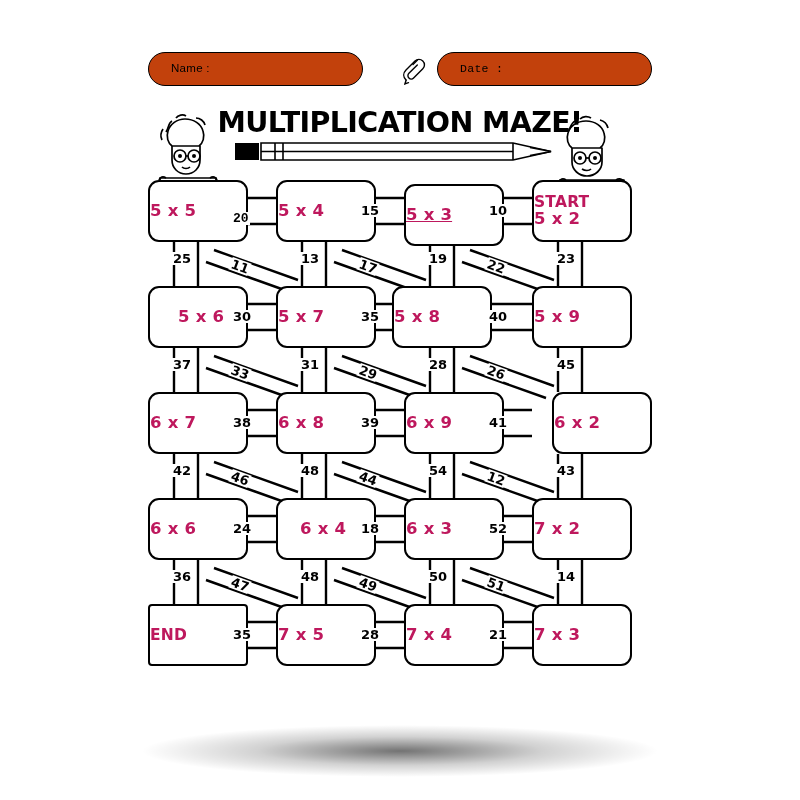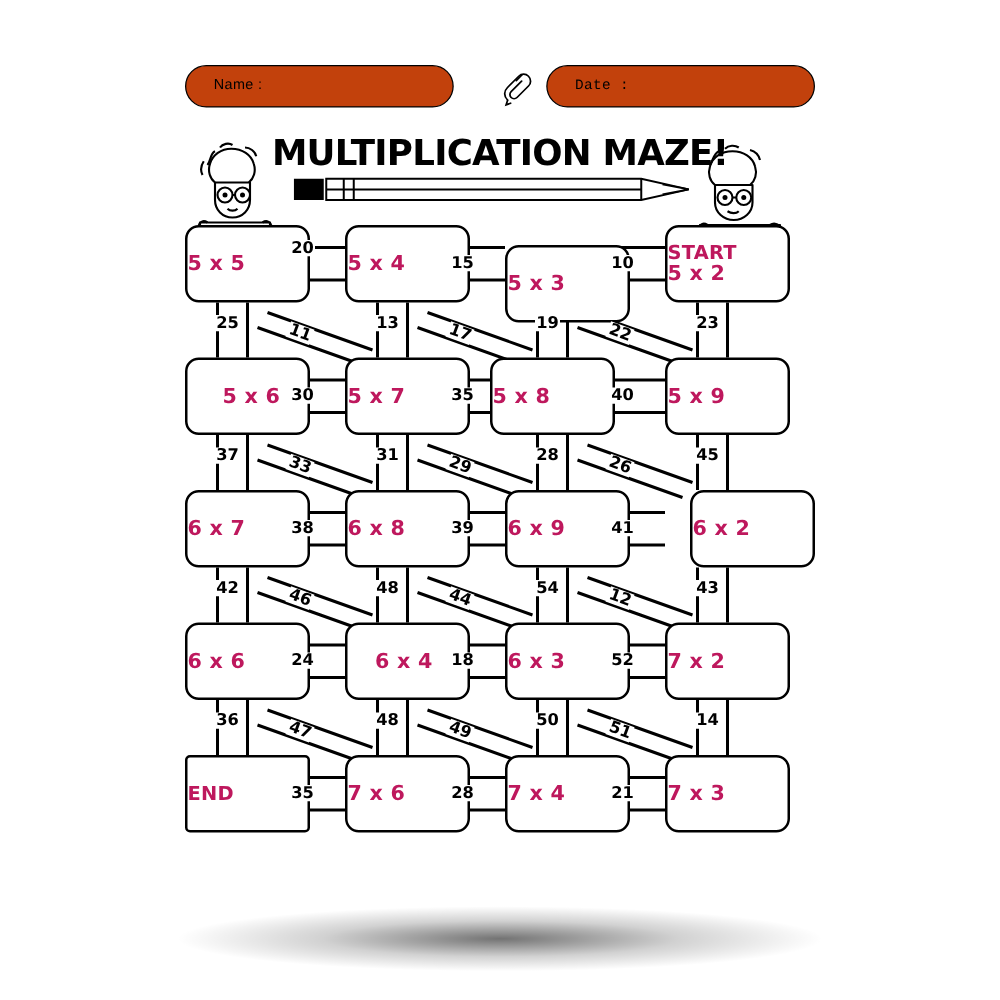--- a/index.html
+++ b/index.html
@@ -263,28 +263,28 @@
         <path d="M322 388 L406 418 M314 400 L398 430"></path>
       </g>
     </svg>
 
     <div class="cell" style="left:0px; top:0px;">
       <span class="expr">5 x 5</span>
     </div>
     <div class="cell" style="left:128px; top:0px;">
       <span class="expr">5 x 4</span>
     </div>
-    <div class="cell" style="left:256px; top:16px;">
+    <div class="cell" style="left:256px; top:4px;text-decoration:underline;">
       <span class="expr">5 x 3</span>
     </div>
     <div class="cell" style="left:384px; top:0px;">
       <span class="tag">START</span>
       <span class="expr">5 x 2</span>
     </div>
-    <div class="num" style="left:84px;  top:12px;">20</div>
+    <div class="num" style="left:84px;  top:32px;font-family:Liberation Mono, monospace;">20</div>
     <div class="num" style="left:212px; top:24px;">15</div>
     <div class="num" style="left:340px; top:24px;">10</div>
 
     <div class="num" style="left:24px;  top:72px;">25</div>
     <div class="num rot" style="left:82px; top:80px; transform:rotate(20deg);">11</div>
     <div class="num" style="left:152px; top:72px;">13</div>
     <div class="num rot" style="left:210px; top:80px; transform:rotate(20deg);">17</div>
     <div class="num" style="left:280px; top:72px;">19</div>
     <div class="num rot" style="left:338px; top:80px; transform:rotate(20deg);">22</div>
     <div class="num" style="left:408px; top:72px;">23</div>
@@ -358,21 +358,21 @@
     <div class="num" style="left:152px; top:390px;">48</div>
     <div class="num rot" style="left:210px; top:398px; transform:rotate(20deg);">49</div>
     <div class="num" style="left:280px; top:390px;">50</div>
     <div class="num rot" style="left:338px; top:398px; transform:rotate(20deg);">51</div>
     <div class="num" style="left:408px; top:390px;">14</div>
 
     <div class="cell square" style="left:0px; top:424px;">
       <span class="tag">END</span>
     </div>
     <div class="cell" style="left:128px; top:424px;">
-      <span class="expr">7 x 6</span>
+      <span class="expr">7 x 5</span>
     </div>
     <div class="cell" style="left:256px; top:424px;">
       <span class="expr">7 x 4</span>
     </div>
     <div class="cell" style="left:384px; top:424px;">
       <span class="expr">7 x 3</span>
     </div>
     <div class="num" style="left:84px;  top:448px;">35</div>
     <div class="num" style="left:212px; top:448px;">28</div>
     <div class="num" style="left:340px; top:448px;">21</div>

